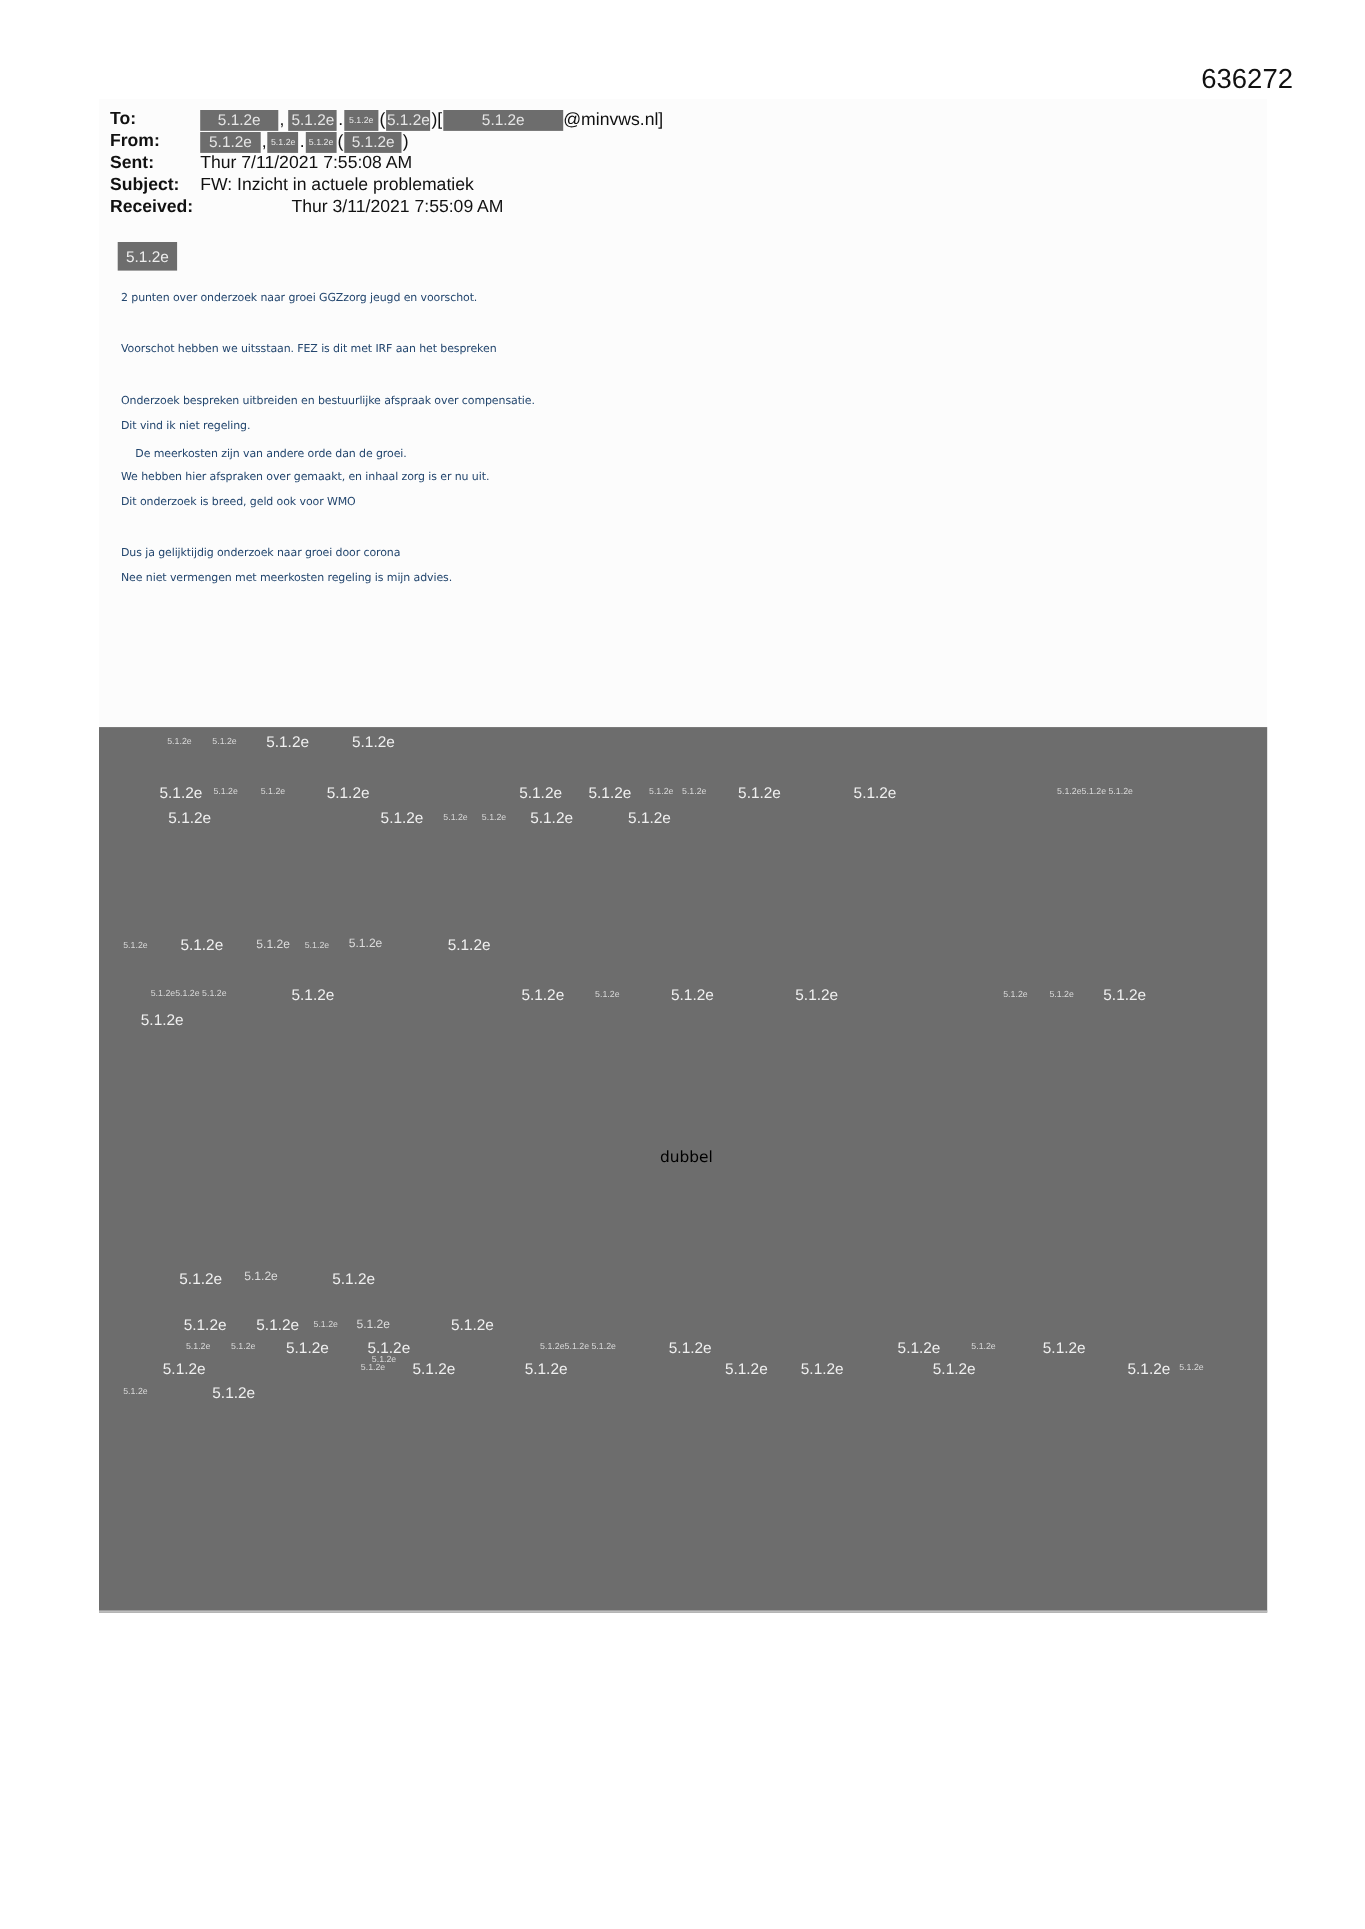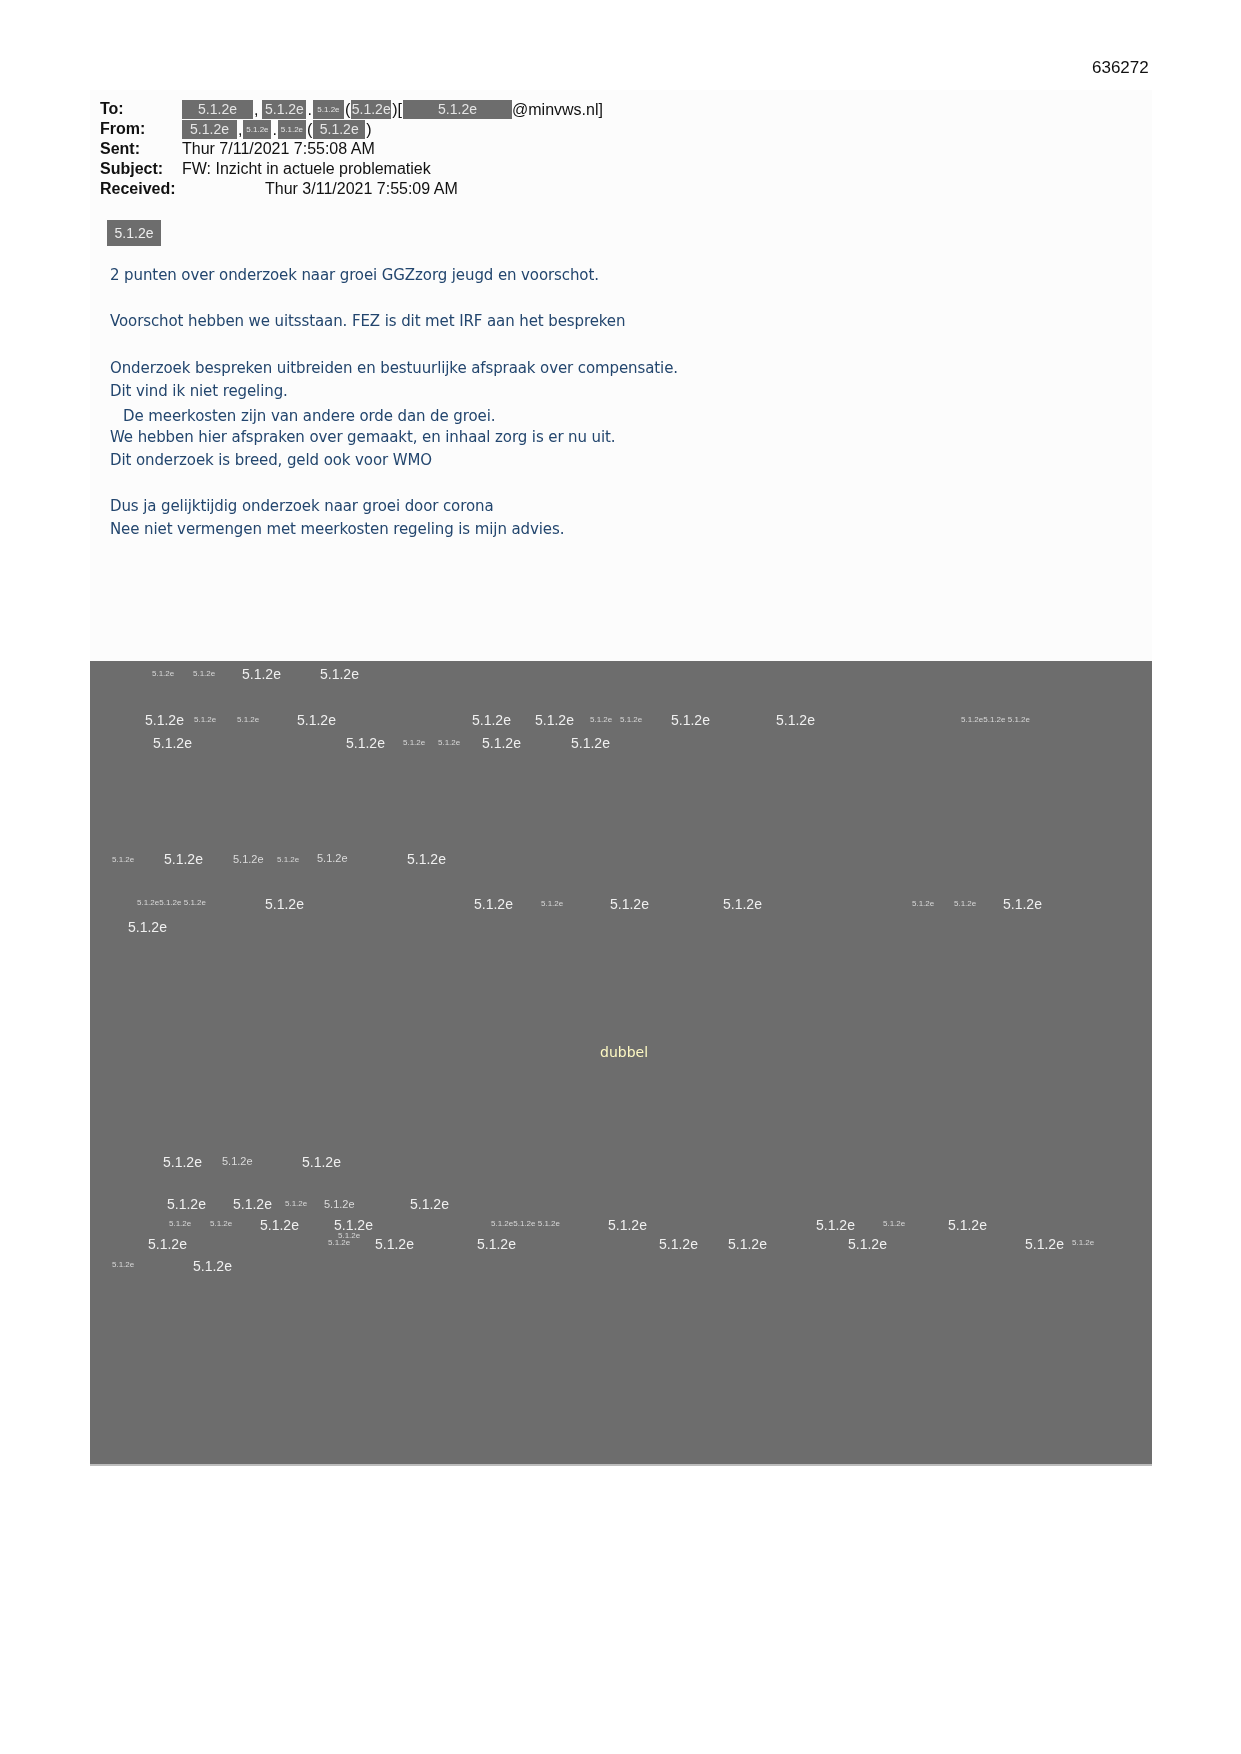--- a/index.html
+++ b/index.html
@@ -1,32 +1,32 @@
 <!DOCTYPE html>
 <html><head>
 <meta charset="utf-8">
 <style>
   html, body { margin:0; padding:0; }
   body { width:1241px; height:1754px; background:#ffffff; position:relative; overflow:hidden; font-family:"Liberation Sans", sans-serif; }
-  .doc-id { position:absolute; left:1092px; top:58px; font-size:17px; color:#111; font-family:"Liberation Sans", sans-serif; }
+  .doc-id { position:absolute; left:1092px; top:58px; font-size:25px; color:#111; font-family:"Liberation Sans", sans-serif; }
   .email-area { position:absolute; left:90px; top:90px; width:1062px; height:571px; background:#fcfcfc; }
   .hdr-row { position:absolute; left:100px; height:20px; font-size:16px; color:#111; white-space:nowrap; }
   .hdr-label { position:absolute; left:0; font-weight:bold; }
   .hdr-value { position:absolute; left:82px; display:flex; align-items:center; }
   .rbox { display:inline-block; background:#6d6d6d; color:#e6e6e6; text-align:center; height:19px; line-height:19px; font-size:14px; }
   .rbox.small { font-size:8px; }
   .punct { display:inline-block; font-size:16px; color:#111; padding:0 1px; }
   .tag { position:absolute; left:107px; top:220px; width:54px; height:26px; background:#6d6d6d; color:#eee; font-size:14px; line-height:26px; text-align:center; }
-  .body-line { position:absolute; left:110px; font-family:"DejaVu Sans", sans-serif; font-size:15px; color:#23466e; white-space:nowrap; letter-spacing:-0.1px; }
+  .body-line { position:absolute; left:110px; font-family:"DejaVu Sans", sans-serif; font-size:10px; color:#23466e; white-space:nowrap; letter-spacing:-0.1px; }
   .redacted-block { position:absolute; left:90px; top:661px; width:1062px; height:803px; background:#6d6d6d; border-bottom:2px solid #bdbdbd; }
   .rl { position:absolute; color:#f0f0f0; white-space:nowrap; font-family:"Liberation Sans", sans-serif; }
   .rl.L { font-size:14px; }
   .rl.M { font-size:11px; color:#dcdcdc; }
   .rl.S { font-size:8px; color:#d8d8d8; }
-  .note { position:absolute; font-size:14px; color:#fef9c3; font-family:"DejaVu Sans", sans-serif; }
+  .note { position:absolute; font-size:14px; color:#000000; font-family:"DejaVu Sans", sans-serif; }
 </style>
 </head>
 <body>
 
 <div class="doc-id">636272</div>
 
 <div class="email-area"></div>
 
 <div class="hdr-row" style="top:100px;">
   <span class="hdr-label">To:</span>

